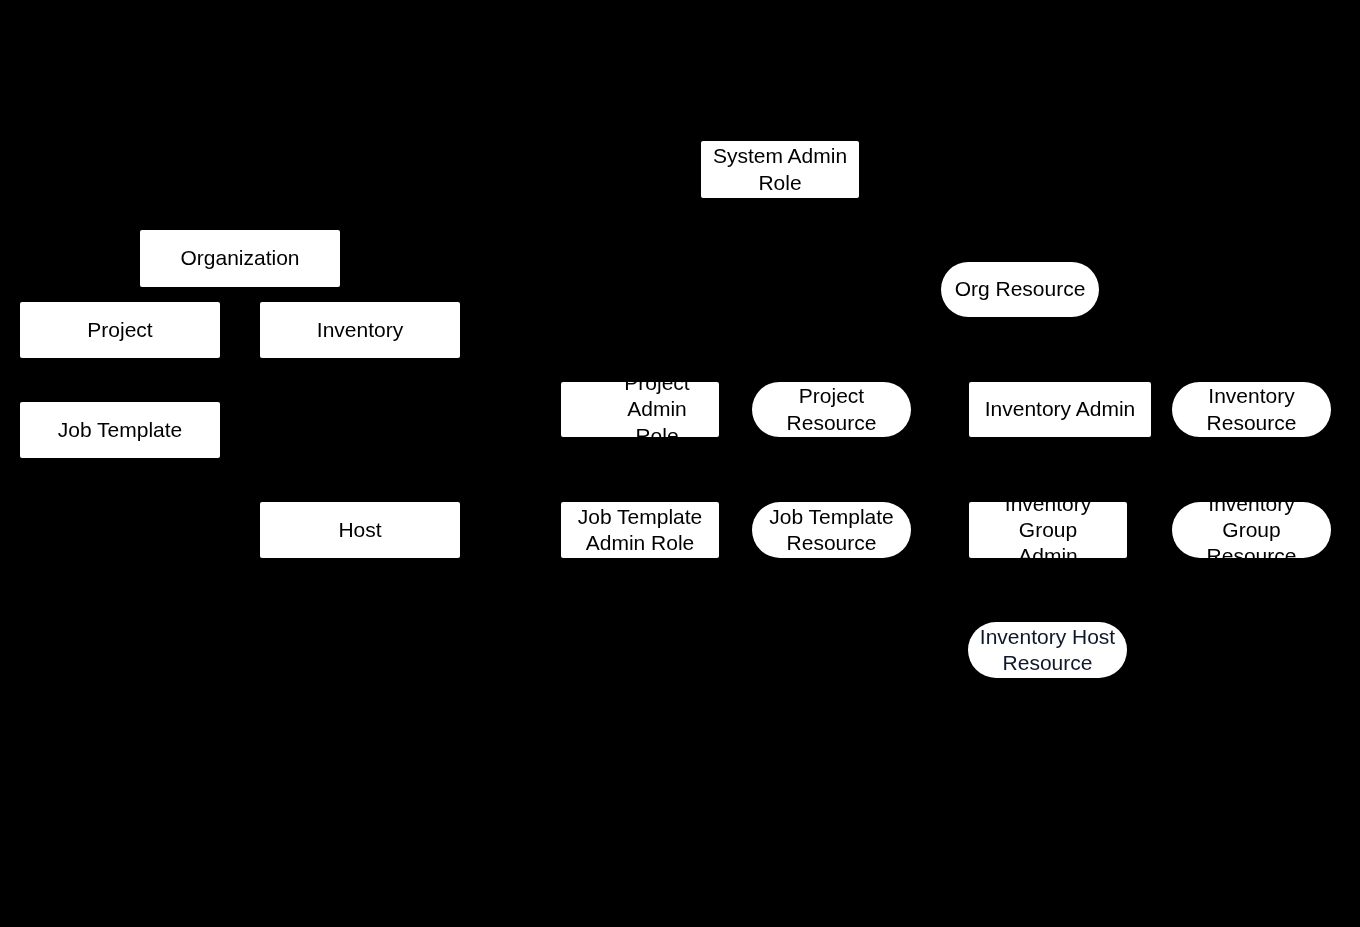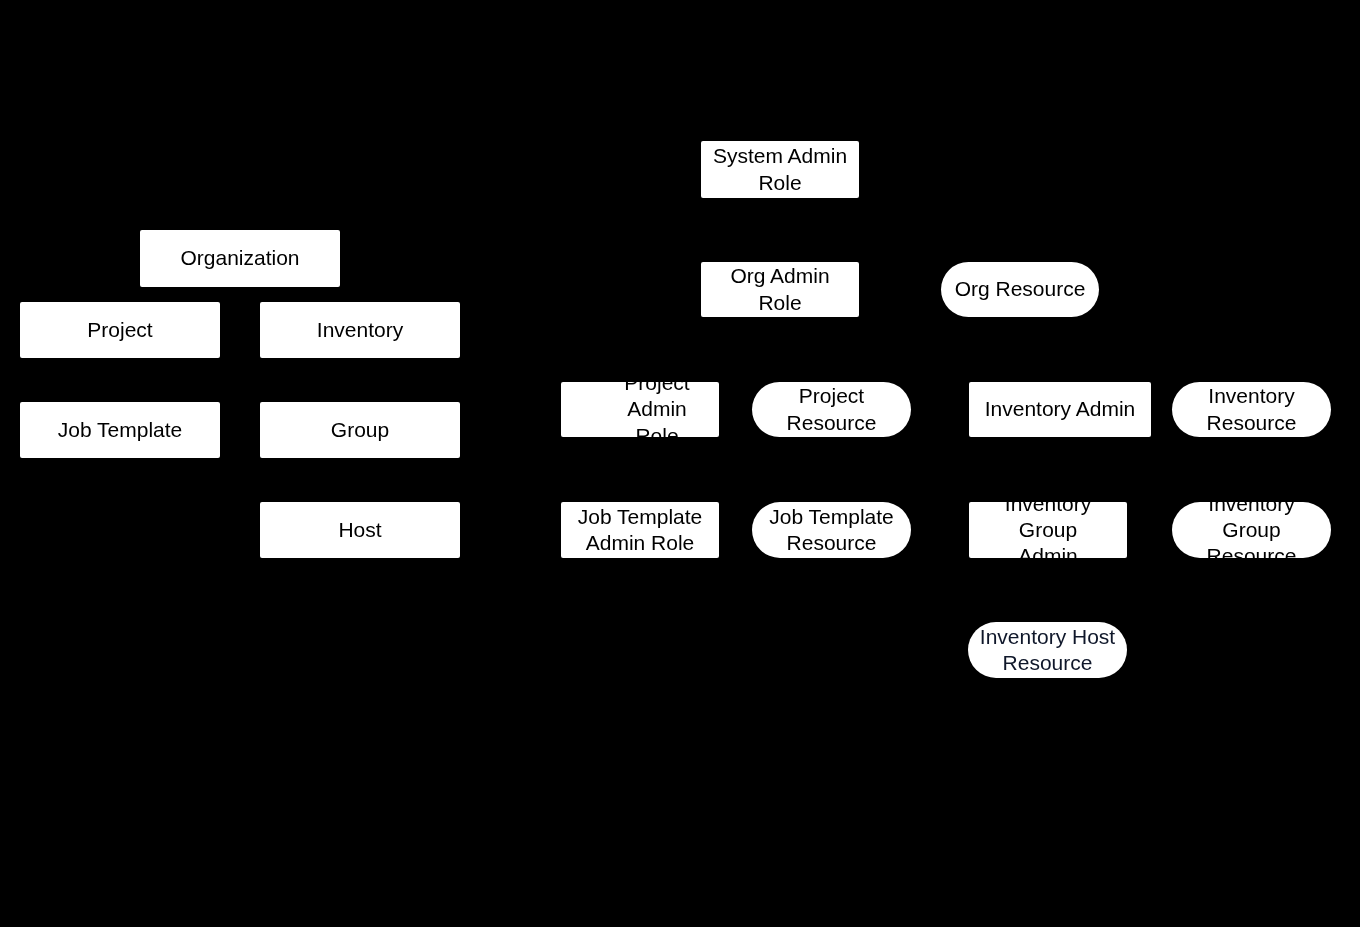--- a/index.html
+++ b/index.html
@@ -37,25 +37,23 @@
   }
 </style>
 </head>
 <body>
 
 <div id="canvas" style="background: rgb(0, 0, 0);">
     <div class="node rect" style="left: 140px; top: 201px; width: 200px; height: 57px; background: rgb(255, 255, 255); color: rgb(0, 0, 0); margin-top: 29px;">Organization</div>
     <div class="node rect" style="left: 20px; top: 302px; width: 200px; height: 56px; background: rgb(255, 255, 255); color: rgb(0, 0, 0);">Project</div>
     <div class="node rect" style="left: 260px; top: 302px; width: 200px; height: 56px; background: rgb(255, 255, 255); color: rgb(0, 0, 0);">Inventory</div>
     <div class="node rect" style="left: 20px; top: 402px; width: 200px; height: 56px; background: rgb(255, 255, 255); color: rgb(0, 0, 0);">Job Template</div>
-    <div class="node rect" style="left: 260px; top: 402px; width: 200px; height: 56px; background: rgb(255, 255, 255); color: rgb(0, 0, 0);">Group</div>
     <div class="node rect" style="left: 260px; top: 502px; width: 200px; height: 56px; background: rgb(255, 255, 255); color: rgb(0, 0, 0);">Host</div>
     <div class="node rect" style="left: 701px; top: 141px; width: 158px; height: 57px; background: rgb(255, 255, 255); color: rgb(0, 0, 0);">System Admin
 Role</div>
-    <div class="node rect" style="left: 701px; top: 262px; width: 158px; height: 55px; background: rgb(255, 255, 255); color: rgb(0, 0, 0);">Org Admin Role</div>
     <div class="node pill" style="left: 941px; top: 262px; width: 158px; height: 55px; background: rgb(255, 255, 255); color: rgb(0, 0, 0);">Org Resource</div>
     <div class="node rect" style="left: 561px; top: 382px; width: 158px; height: 55px; background: rgb(255, 255, 255); color: rgb(0, 0, 0); padding-left: 40px;">Project Admin
 Role</div>
     <div class="node pill" style="left: 752px; top: 382px; width: 159px; height: 55px; background: rgb(255, 255, 255); color: rgb(0, 0, 0);">Project Resource</div>
     <div class="node rect" style="left: 969px; top: 382px; width: 182px; height: 55px; background: rgb(255, 255, 255); color: rgb(0, 0, 0);">Inventory Admin</div>
     <div class="node pill" style="left: 1172px; top: 382px; width: 159px; height: 55px; background: rgb(255, 255, 255); color: rgb(0, 0, 0);">Inventory
 Resource</div>
     <div class="node rect" style="left: 561px; top: 502px; width: 158px; height: 56px; background: rgb(255, 255, 255); color: rgb(0, 0, 0);">Job Template
 Admin Role</div>
     <div class="node pill" style="left: 752px; top: 502px; width: 159px; height: 56px; background: rgb(255, 255, 255); color: rgb(0, 0, 0);">Job Template

